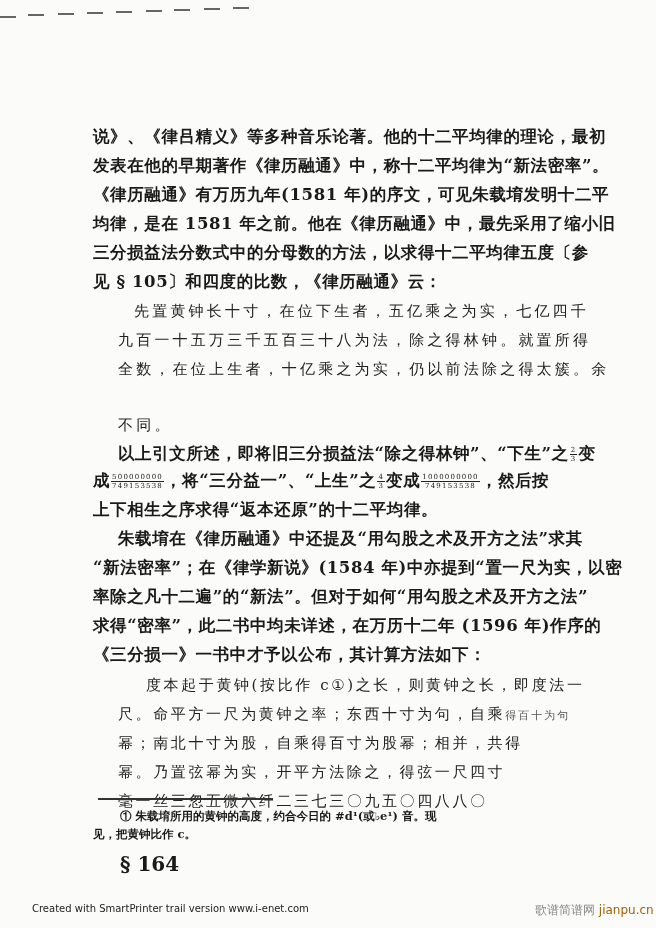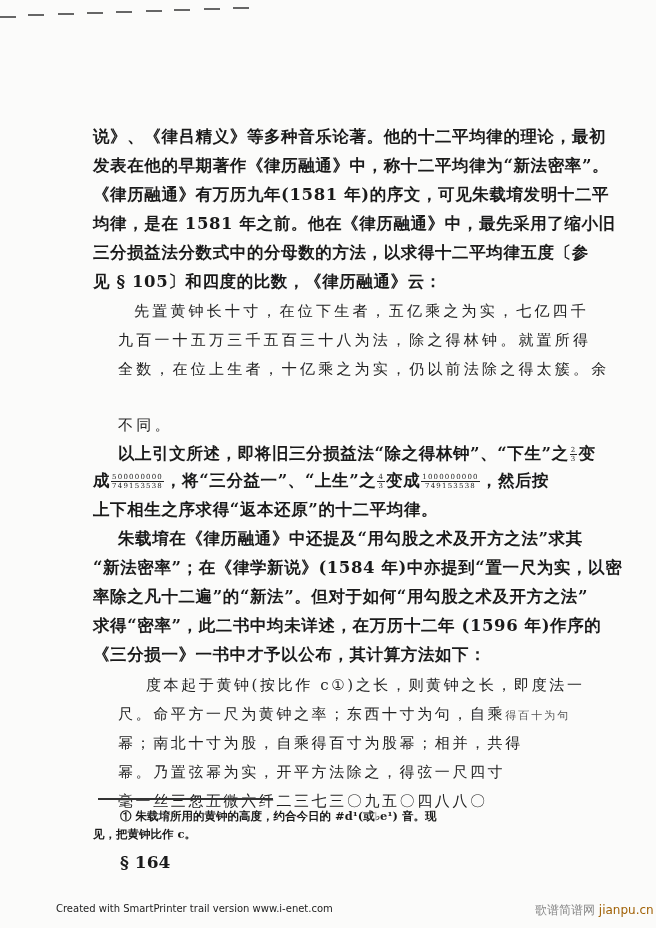--- a/index.html
+++ b/index.html
@@ -34,25 +34,25 @@
   .footrule {
     position:absolute; left:98px; top:796px; width:175px; height:0;
     border-top:2px solid #333;
   }
   .foot {
     position:absolute; left:93px; width:470px;
     font-size:11.5px; line-height:20px; white-space:nowrap; font-weight:bold;
   }
   .pagenum {
     position:absolute; left:120px; top:845px;
-    font-size:17px; font-weight:bold; font-family:"DejaVu Serif", serif;
+    font-size:20px; font-weight:bold; font-family:"DejaVu Serif", serif;
   }
   .watermark {
     position:absolute; left:32px; top:903px;
-    font-family:"DejaVu Sans", sans-serif; font-size:10px; color:#222;margin-left:24px;
+    font-family:"DejaVu Sans", sans-serif; font-size:10px; color:#222;
   }
   .sitemark {
     position:absolute; left:535px; top:902px;
     font-family:"DejaVu Sans", sans-serif; font-size:12px; color:#888;
   }
   .sitemark .en { color:#a16207; font-size:12px; }
   .ragged { color:#555; letter-spacing:2px; font-size:11px; }
 </style>
 </head>
 <body>

